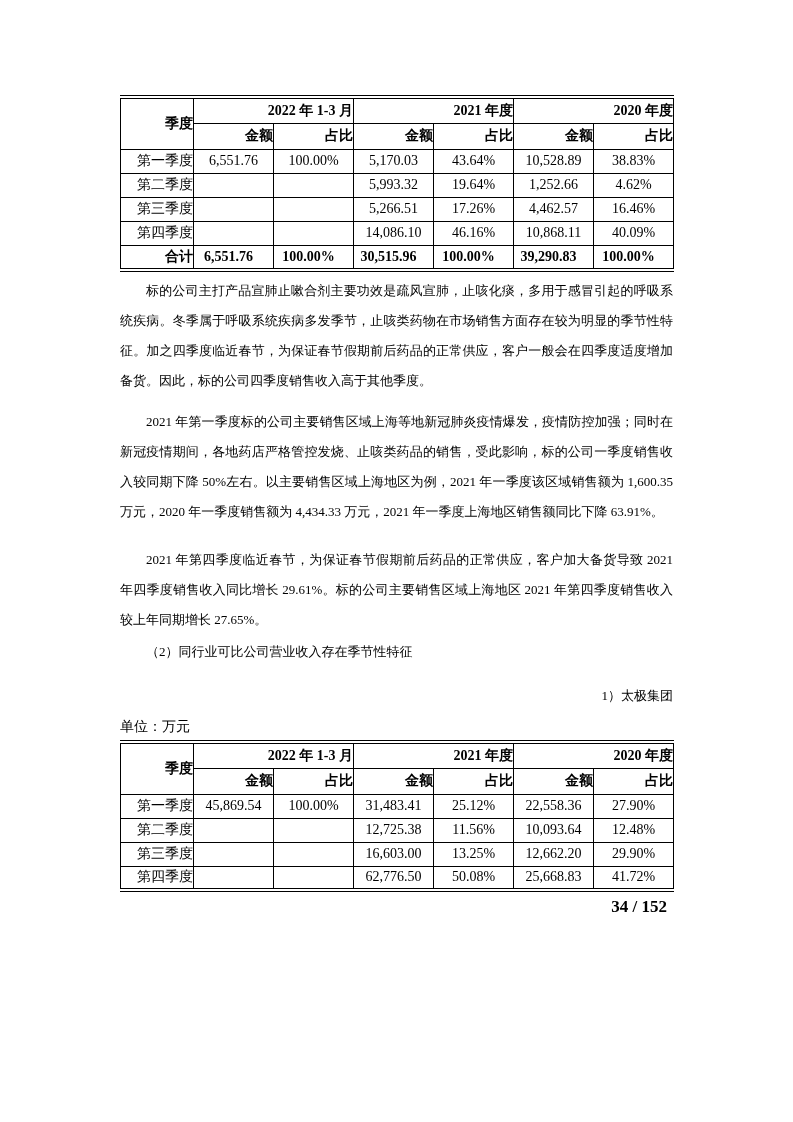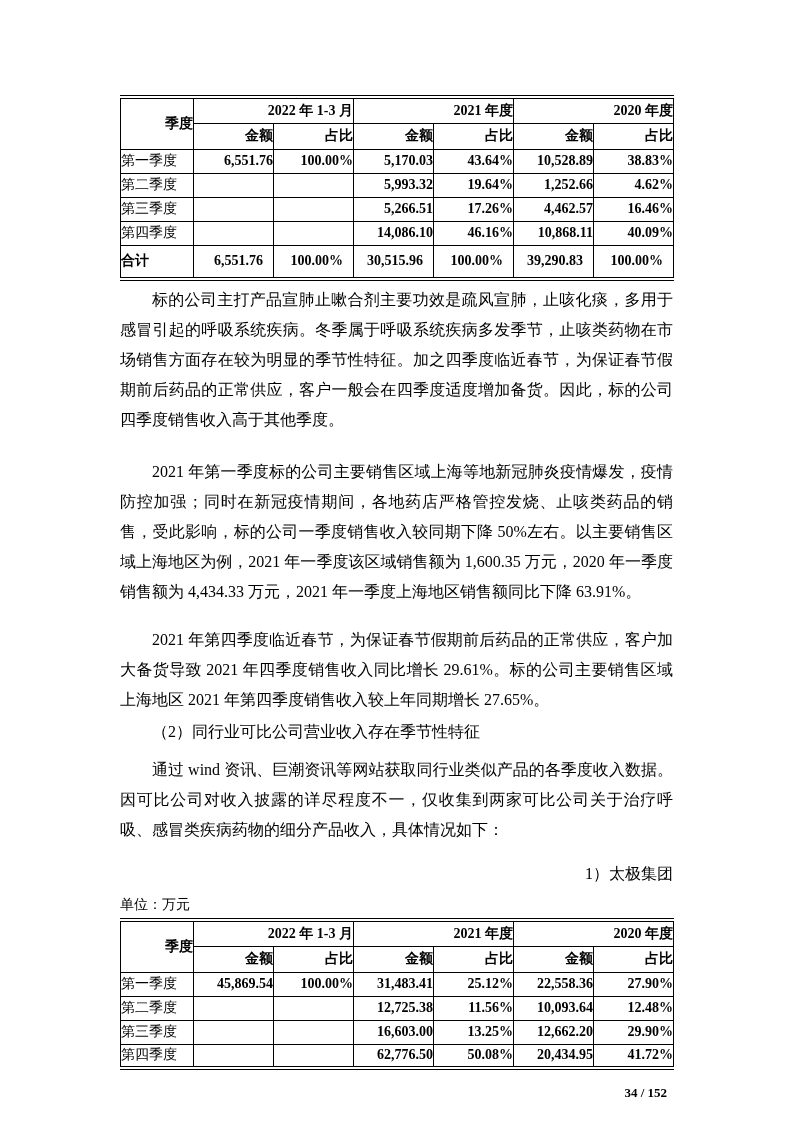--- a/index.html
+++ b/index.html
@@ -28,48 +28,48 @@
   }
   table.doc-table th, table.doc-table td{
     border:1px solid #000;
     padding:0;
     vertical-align:middle;
     overflow:hidden;
     white-space:nowrap;
   }
   table.doc-table thead tr{height:26px;}
   table.doc-table tbody tr{height:24px;}
-  table.doc-table tr.total-row{height:34px;font-weight:bold;}
+  table.doc-table tr.total-row{height:25px;font-weight:bold;}
   table.doc-table th{font-weight:bold;text-align:right;}
-  td.lbl{text-align:left;margin-left:38px;}
-  td.num{text-align:right;padding-right:10px;font-weight:bold;}
+  td.lbl{text-align:right;margin-left:38px;}
+  td.num{text-align:center;padding-right:10px;}
   tr.total-row td.num{padding-right:10px;}
   
   .para{
-    font-size:16px;
+    font-size:13px;
     line-height:30px;
     text-align:justify;
     text-indent:2em;
     margin:0;
   }
   .p1{margin-top:4px;}
-  .p2{margin-top:22px;}
+  .p2{margin-top:11px;}
   .p3{margin-top:18px;}
   .heading{margin-top:2px;}
   .p4{margin-top:8px;}
   .item1{margin-top:14px;text-align:right;}
   .unit-label{
     margin-top:6px;
     font-size:14px;
     line-height:20px;
   }
   .t2{margin-top:3px;}
   .footer{
-    margin-top:16px;
-    font-size:13px;
+    margin-top:8px;
+    font-size:17px;
     font-weight:bold;
     text-align:right;
     padding-right:6px;
     line-height:14px;
   }
 </style>
 </head>
 <body>
 
 <div class="page">
@@ -147,21 +147,20 @@
           <td class="num">39,290.83</td>
           <td class="num">100.00%</td>
         </tr>
       </tbody>
     </table>
 
     <p class="para p1">标的公司主打产品宣肺止嗽合剂主要功效是疏风宣肺，止咳化痰，多用于感冒引起的呼吸系统疾病。冬季属于呼吸系统疾病多发季节，止咳类药物在市场销售方面存在较为明显的季节性特征。加之四季度临近春节，为保证春节假期前后药品的正常供应，客户一般会在四季度适度增加备货。因此，标的公司四季度销售收入高于其他季度。</p>
     <p class="para p2">2021 年第一季度标的公司主要销售区域上海等地新冠肺炎疫情爆发，疫情防控加强；同时在新冠疫情期间，各地药店严格管控发烧、止咳类药品的销售，受此影响，标的公司一季度销售收入较同期下降 50%左右。以主要销售区域上海地区为例，2021 年一季度该区域销售额为 1,600.35 万元，2020 年一季度销售额为 4,434.33 万元，2021 年一季度上海地区销售额同比下降 63.91%。</p>
     <p class="para p3">2021 年第四季度临近春节，为保证春节假期前后药品的正常供应，客户加大备货导致 2021 年四季度销售收入同比增长 29.61%。标的公司主要销售区域上海地区 2021 年第四季度销售收入较上年同期增长 27.65%。</p>
     <p class="para heading">（2）同行业可比公司营业收入存在季节性特征</p>
-    <p class="para p4">通过 wind 资讯、巨潮资讯等网站获取同行业类似产品的各季度收入数据。因可比公司对收入披露的详尽程度不一，仅收集到两家可比公司关于治疗呼吸、感冒类疾病药物的细分产品收入，具体情况如下：</p>
     <p class="para item1">1）太极集团</p>
 
     <div class="unit-label">单位：万元</div>
 
     <table class="doc-table t2">
       <colgroup>
         <col style="width:73px">
           <col style="width:80px">
           <col style="width:80px">
         <col style="width:80px">
@@ -212,21 +211,21 @@
           <td class="num">13.25%</td>
           <td class="num">12,662.20</td>
           <td class="num">29.90%</td>
         </tr>
         <tr>
           <td class="lbl">第四季度</td>
           <td class="num"></td>
           <td class="num"></td>
           <td class="num">62,776.50</td>
           <td class="num">50.08%</td>
-          <td class="num">20,434.95</td>
+          <td class="num">25,668.83</td>
           <td class="num">41.72%</td>
         </tr>
       </tbody>
     </table>
 
     <div class="footer">34 / 152</div>
 
   </div>
 </div>
 

